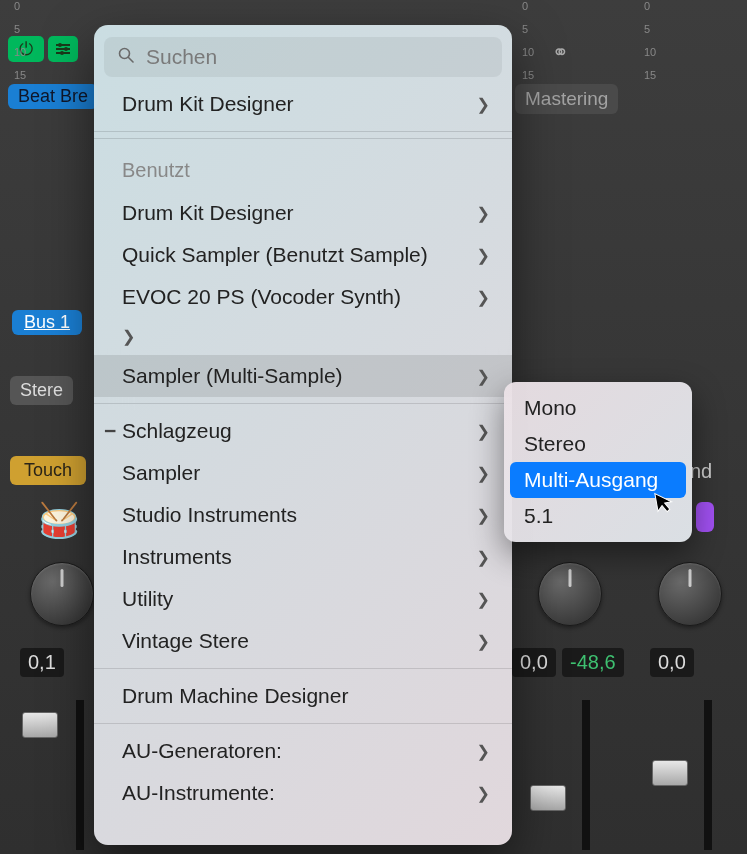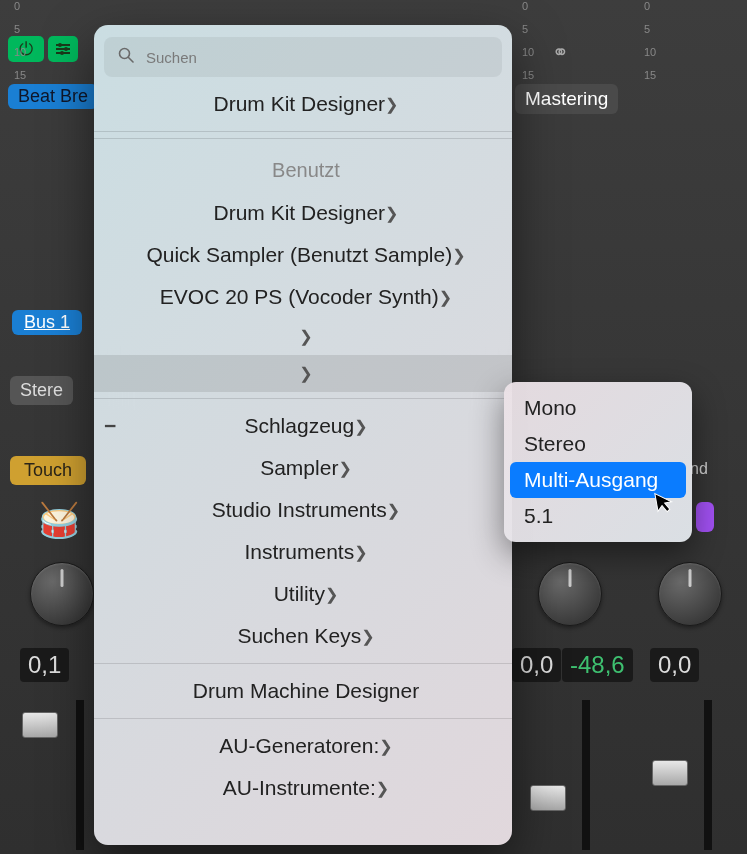--- a/index.html
+++ b/index.html
@@ -14,38 +14,38 @@
 .power-btn { width: 36px; height: 26px; background: #00b85c; border-radius: 5px; display: flex; align-items: center; justify-content: center; color: #1a3a1a; font-size: 18px; }
 .settings-btn { width: 30px; height: 26px; background: #00b85c; border-radius: 5px; display: flex; align-items: center; justify-content: center; color: #1a3a1a; }
 .sliders-icon { display: flex; flex-direction: column; gap: 2px; }
 .sliders-icon span { width: 14px; height: 2px; background: #1a3a1a; position: relative; }
 .sliders-icon span::after { content: ''; position: absolute; width: 4px; height: 4px; background: #1a3a1a; border-radius: 50%; top: -1px; }
 .sliders-icon span:nth-child(1)::after { left: 2px; }
 .sliders-icon span:nth-child(2)::after { left: 8px; }
 .sliders-icon span:nth-child(3)::after { left: 4px; }
 
 .beat-label { position: absolute; top: 84px; left: 8px; background: #1a7fd4; color: #0f172a; padding: 2px 10px; border-radius: 6px; font-size: 18px; }
-.mastering-label { position: absolute; top: 84px; left: 515px; color: #ffffff; font-size: 19px; background: #4a4a4a; padding: 4px 10px; border-radius: 6px; }
+.mastering-label { position: absolute; top: 84px; left: 515px; color: #a3a3a3; font-size: 19px; background: #4a4a4a; padding: 4px 10px; border-radius: 6px; }
 .link-icon { position: absolute; top: 40px; left: 552px; color: #aaa; font-size: 20px; }
 
 .bus-label { position: absolute; top: 310px; left: 12px; background: #1a7fd4; color: #fff; padding: 2px 12px; border-radius: 6px; font-size: 18px; text-decoration: underline; }
 .stereo-label { position: absolute; top: 376px; left: 10px; background: #555; color: #ddd; padding: 4px 10px; border-radius: 6px; font-size: 18px; }
 .touch-label { position: absolute; top: 456px; left: 10px; background: #cfa030; color: #2a2418; padding: 4px 14px; border-radius: 6px; font-size: 18px; }
-.nd-label { position: absolute; top: 460px; left: 690px; color: #ccc; font-size: 16px; }
+.nd-label { position: absolute; top: 460px; left: 690px; color: #ccc; font-size: 20px; }
 
 .drum-icon { position: absolute; top: 500px; left: 38px; color: #00d070; font-size: 34px; }
 .purple-badge { position: absolute; top: 502px; left: 696px; width: 18px; height: 30px; background: #a050f0; border-radius: 6px; }
 
 .knob { position: absolute; width: 64px; height: 64px; border-radius: 50%; background: radial-gradient(circle at 35% 30%, #6a6a6a, #2a2a2a); border: 1px solid #1a1a1a; box-shadow: inset 0 1px 2px rgba(255,255,255,0.15), 0 2px 4px rgba(0,0,0,0.4); }
 .knob::after { content: ''; position: absolute; top: 6px; left: 50%; width: 3px; height: 18px; background: #ccc; transform: translateX(-50%); border-radius: 2px; }
 .knob1 { top: 562px; left: 30px; }
 .knob2 { top: 562px; left: 538px; }
 .knob3 { top: 562px; left: 658px; }
 
-.value-display { position: absolute; top: 648px; font-size: 24px; color: #ddd; background: #1a1a1a; padding: 3px 8px; border-radius: 4px; min-width: 42px; }
+.value-display { position: absolute; top: 648px; font-size: 20px; color: #ddd; background: #1a1a1a; padding: 3px 8px; border-radius: 4px; min-width: 42px; }
 .val1 { left: 20px; }
 .val2 { left: 512px; }
 .val3 { left: 562px; color: #3ec070; }
 .val4 { left: 650px; }
 .fader-ticks { position: absolute; left: 62px; top: 0; display: flex; flex-direction: column; gap: 11px; font-size: 11px; color: #888; }
 .ft1 { left: 14px; }
 .ft2 { left: 522px; }
 .ft3 { left: 644px; }
 .fader-head { position: absolute; width: 36px; height: 26px; background: linear-gradient(to bottom, #e8e8e8, #a8a8a8); border-radius: 3px; border: 1px solid #666; }
 .fh1 { top: 712px; left: 22px; }
@@ -64,24 +64,24 @@
   border-radius: 14px; box-shadow: 0 20px 50px rgba(0,0,0,0.5);
   backdrop-filter: blur(20px);
   padding-top: 8px;
 }
 .search-box {
   margin: 4px 10px 6px 10px; height: 40px; background: rgba(0,0,0,0.06);
   border-radius: 8px; display: flex; align-items: center; padding: 0 14px;
   gap: 12px;
 }
 .search-box .mag { color: #6a6a6a; font-size: 17px; }
-.search-box .ph { color: #7a7a7a; font-size: 15px; text-align: center; }
+.search-box .ph { color: #7a7a7a; font-size: 21px; text-align: center; }
 
 .menu-item {
-  display: flex; align-items: center; justify-content: center;
+  display: flex; align-items: center; justify-content: space-between;
   padding: 9px 22px 9px 28px; font-size: 21px; color: #222; cursor: default;
 }
 .menu-item.header { color: #888; font-weight: 400; font-size: 20px; padding-top: 14px; padding-bottom: 10px; }
 .menu-item.hovered { background: rgba(100,100,100,0.18); }
 .menu-item .chev { color: #555; font-size: 16px; }
 .menu-item .dash { position: absolute; left: 10px; color: #444; font-weight: 600; }
 .divider { height: 1px; background: rgba(0,0,0,0.12); margin: 6px 0; }
 
 
 .submenu {
@@ -188,20 +188,21 @@
         <span class="chev">❯</span>
       </div>
       <div class="menu-item">
         <span>EVOC 20 PS (Vocoder Synth)</span>
         <span class="chev">❯</span>
       </div>
       <div class="menu-item">
         <span class="chev">❯</span>
       </div>
       <div class="menu-item hovered">
+        <span>Sampler (Multi-Sample)</span>
         <span class="chev">❯</span>
       </div>
     </div>
   <div class="divider"></div>
   <div id="cat-slot">
       <div class="menu-item" style="position: relative;">
         <span class="dash">−</span>
         <span>Schlagzeug</span>
         <span class="chev">❯</span>
       </div>
@@ -215,21 +216,21 @@
       </div>
       <div class="menu-item">
         <span>Instruments</span>
         <span class="chev">❯</span>
       </div>
       <div class="menu-item">
         <span>Utility</span>
         <span class="chev">❯</span>
       </div>
       <div class="menu-item">
-        <span>Suchen Keys</span>
+        <span>Vintage Stere</span>
         <span class="chev">❯</span>
       </div>
     </div>
   <div class="divider"></div>
   <div id="bottom-slot">
       <div class="menu-item">
         <span>Drum Machine Designer</span>
       </div>
     </div>
   <div class="divider"></div>

